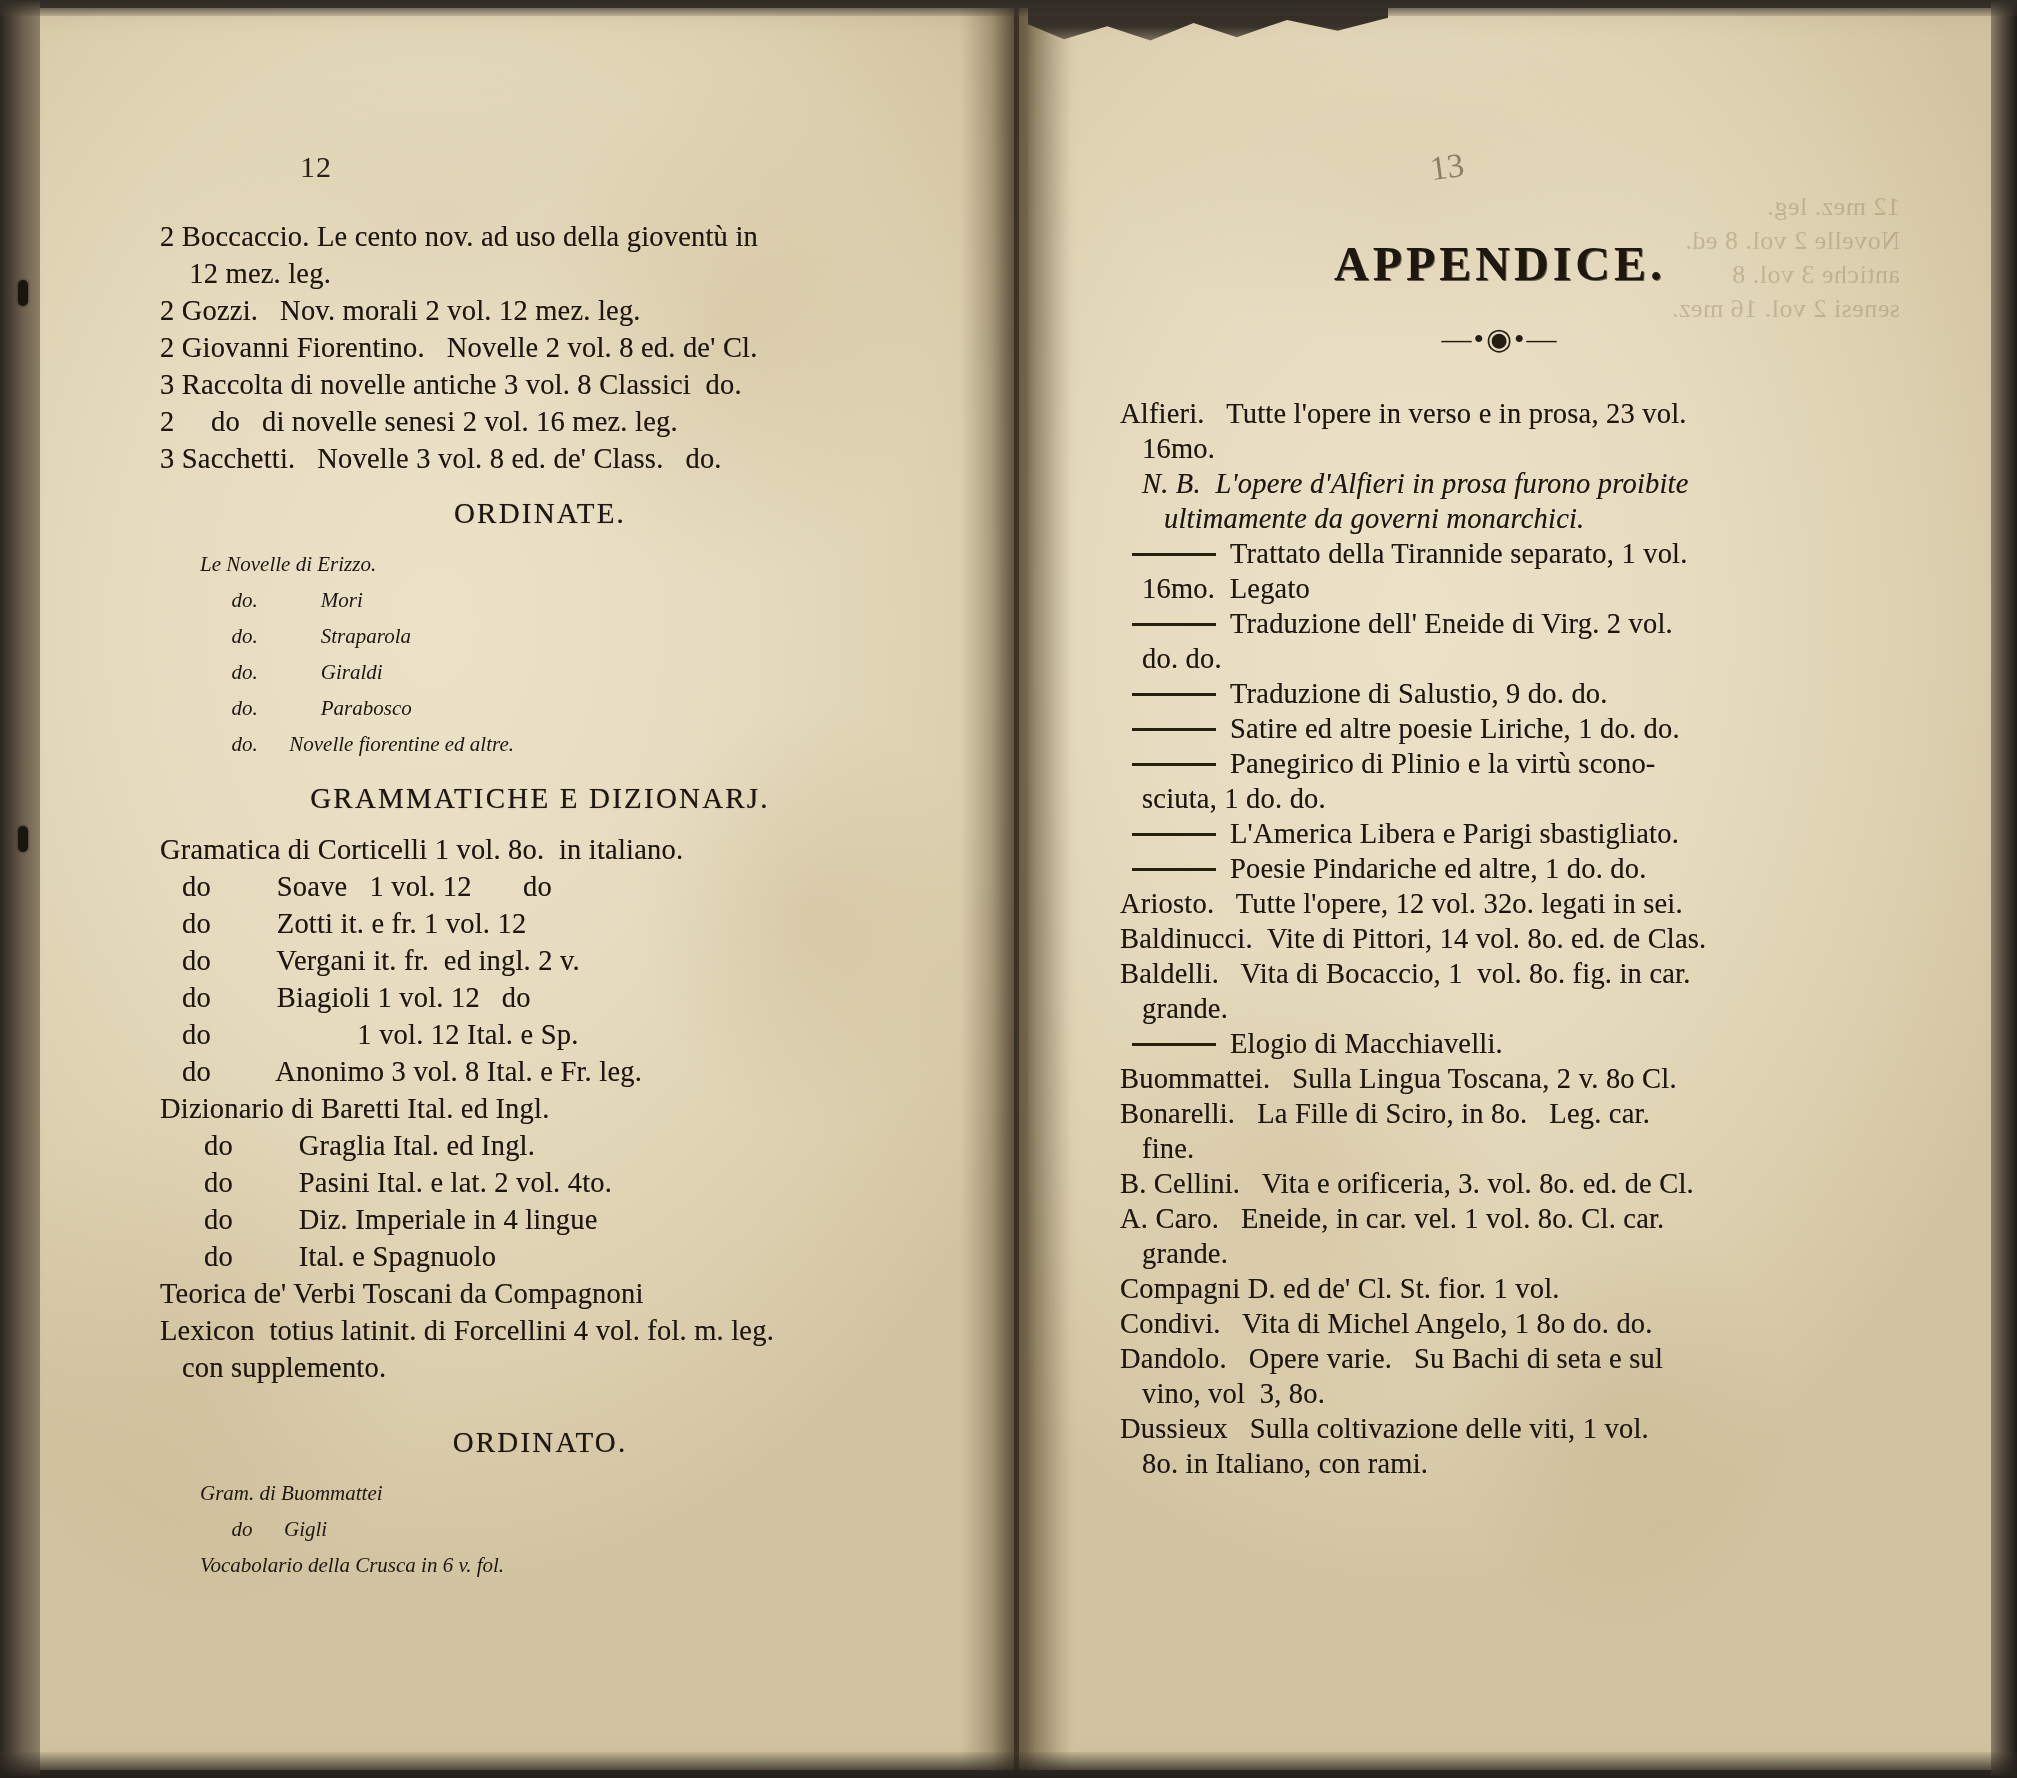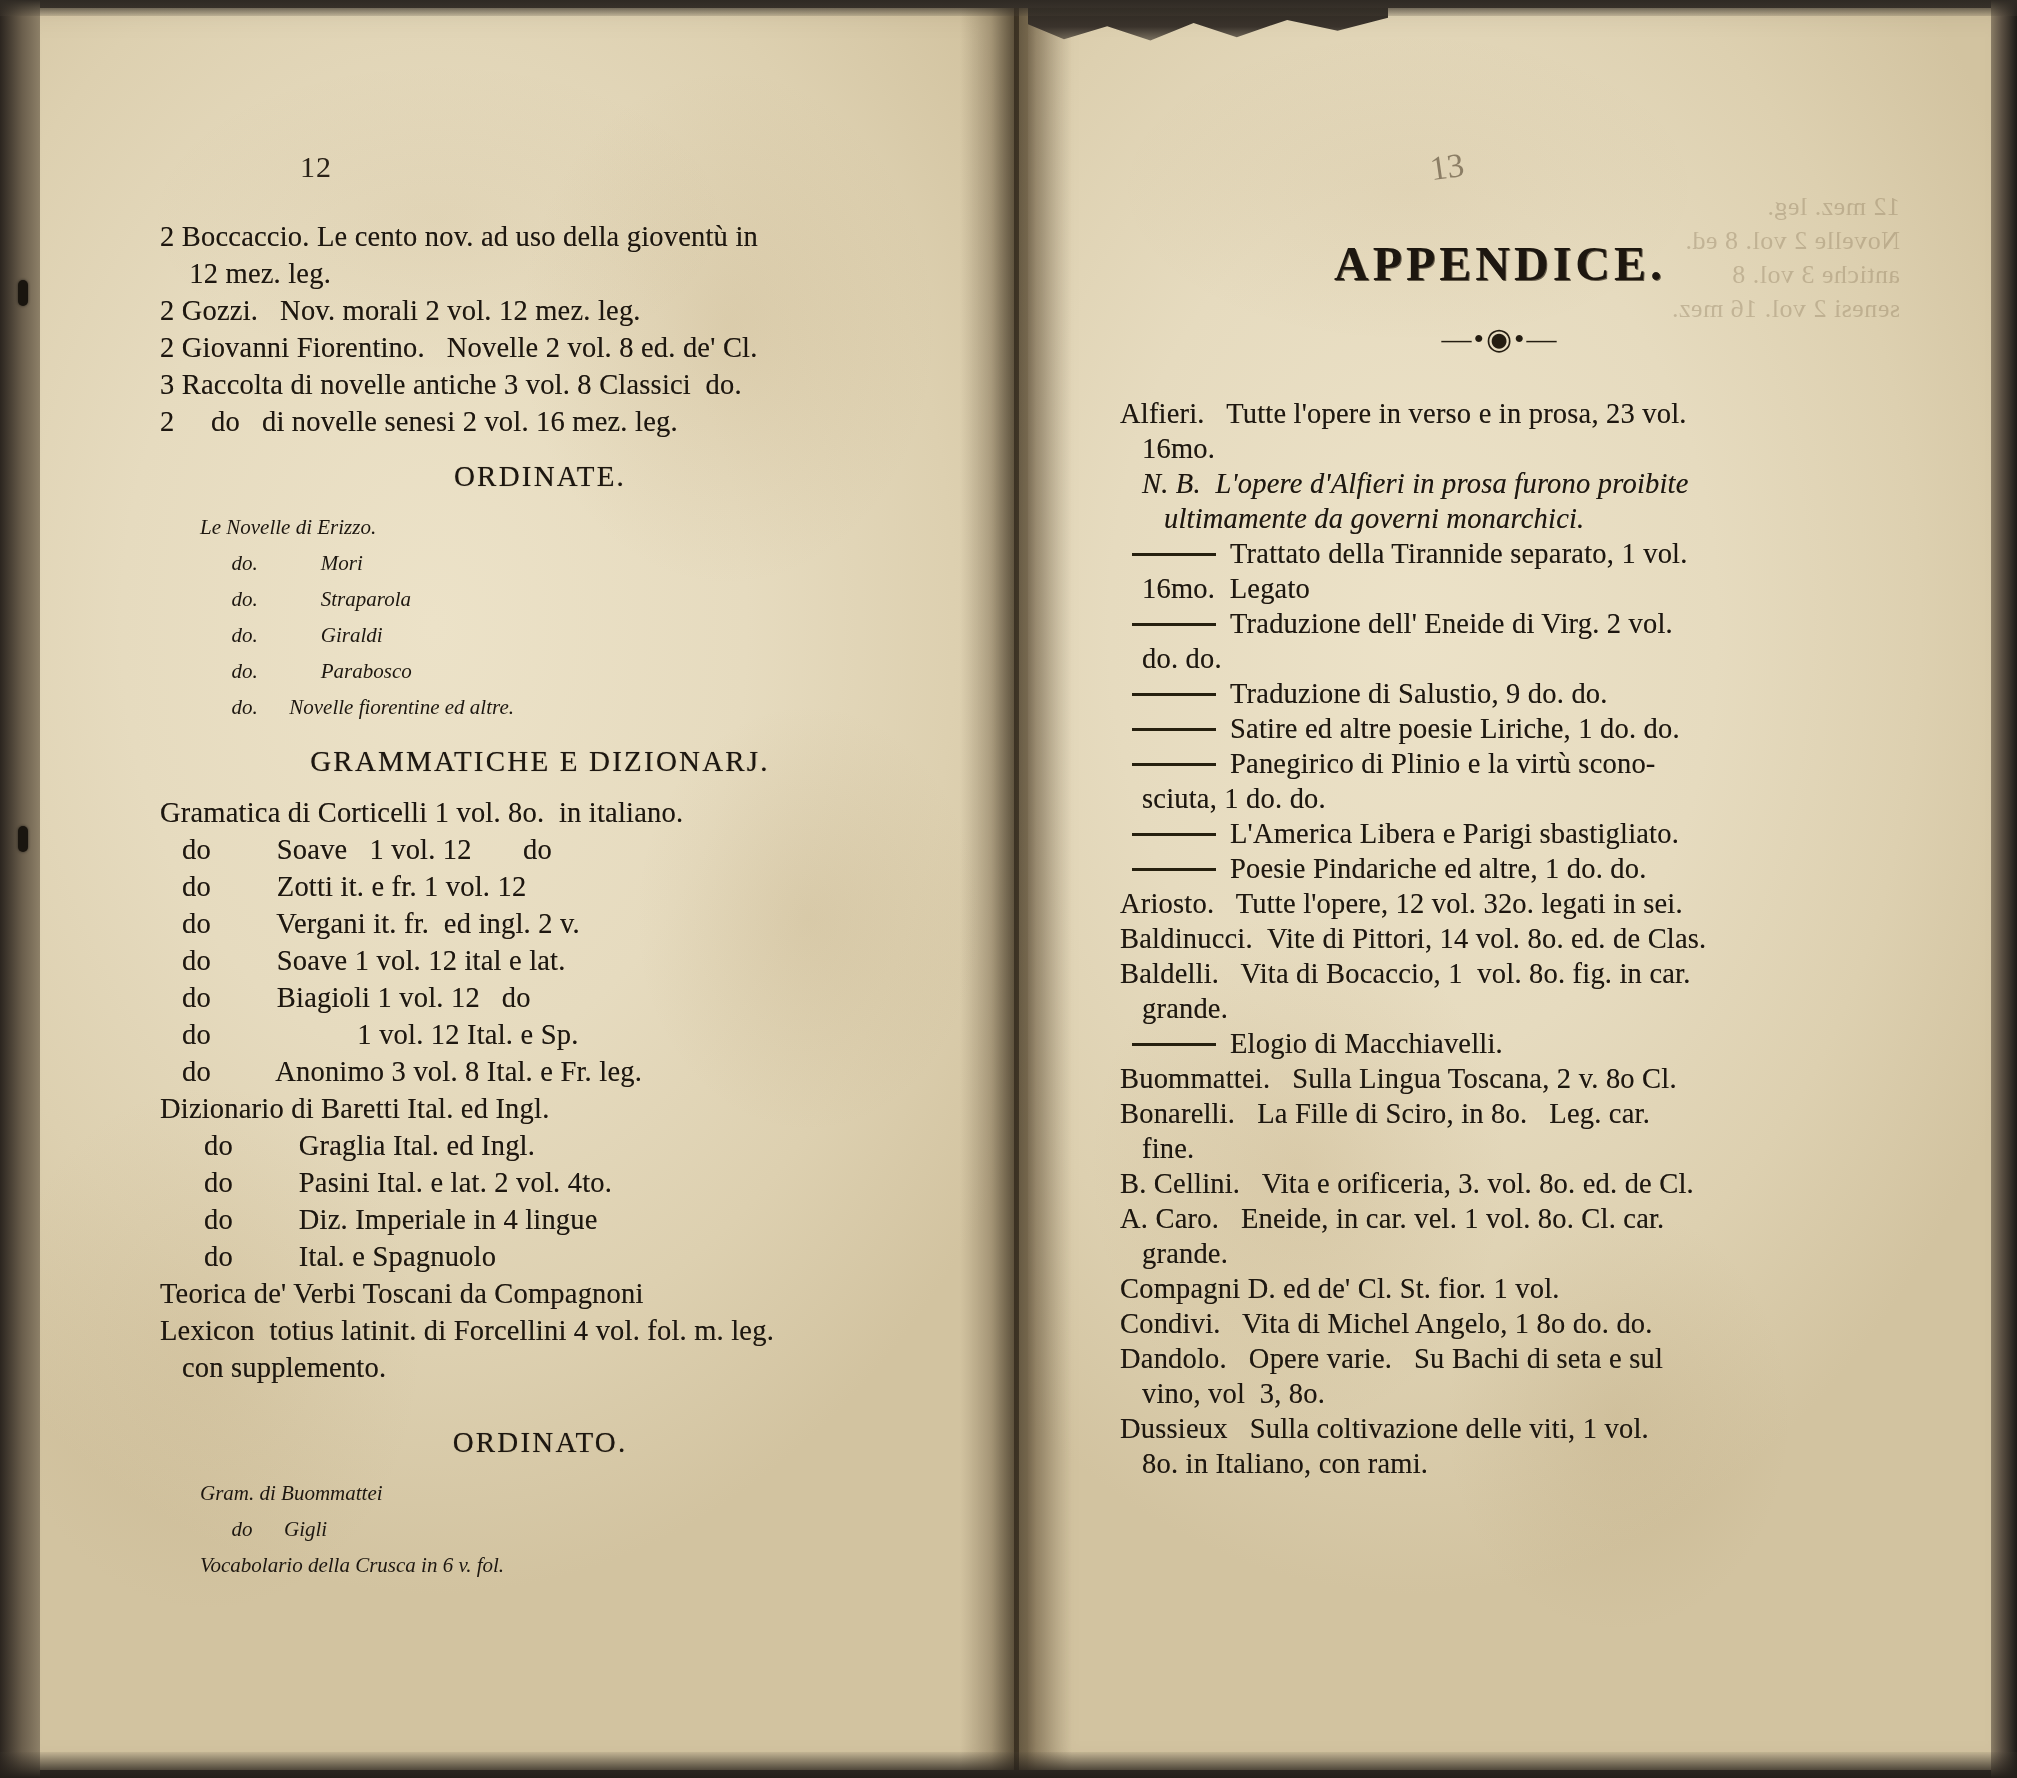--- a/index.html
+++ b/index.html
@@ -244,41 +244,41 @@
 
     <div class="folio">12</div>
 
     <div>
       <div class="line">2 Boccaccio. Le cento nov. ad uso della gioventù in</div>
       <div class="line">    12 mez. leg.</div>
       <div class="line">2 Gozzi.   Nov. morali 2 vol. 12 mez. leg.</div>
       <div class="line">2 Giovanni Fiorentino.   Novelle 2 vol. 8 ed. de' Cl.</div>
       <div class="line">3 Raccolta di novelle antiche 3 vol. 8 Classici  do.</div>
       <div class="line">2     do   di novelle senesi 2 vol. 16 mez. leg.</div>
+      <div class="line">3 Sacchetti.   Novelle 3 vol. 8 ed. de' Class.   do.</div>
     </div>
 
     <div class="heading">ORDINATE.</div>
 
     <div class="indent1">
       <div class="sub-ital">Le Novelle di Erizzo.</div>
       <div class="sub-ital">      do.            Mori</div>
       <div class="sub-ital">      do.            Straparola</div>
       <div class="sub-ital">      do.            Giraldi</div>
       <div class="sub-ital">      do.            Parabosco</div>
       <div class="sub-ital">      do.      Novelle fiorentine ed altre.</div>
     </div>
 
     <div class="heading">GRAMMATICHE E DIZIONARJ.</div>
 
     <div>
       <div class="line">Gramatica di Corticelli 1 vol. 8o.  in italiano.</div>
       <div class="line">   do         Soave   1 vol. 12       do</div>
       <div class="line">   do         Zotti it. e fr. 1 vol. 12</div>
       <div class="line">   do         Vergani it. fr.  ed ingl. 2 v.</div>
-      <div class="line">   do         Soave 1 vol. 12 ital e lat.</div>
       <div class="line">   do         Biagioli 1 vol. 12   do</div>
       <div class="line">   do                    1 vol. 12 Ital. e Sp.</div>
       <div class="line">   do         Anonimo 3 vol. 8 Ital. e Fr. leg.</div>
       <div class="line">Dizionario di Baretti Ital. ed Ingl.</div>
       <div class="line">      do         Graglia Ital. ed Ingl.</div>
       <div class="line">      do         Pasini Ital. e lat. 2 vol. 4to.</div>
       <div class="line">      do         Diz. Imperiale in 4 lingue</div>
       <div class="line">      do         Ital. e Spagnuolo</div>
       <div class="line">Teorica de' Verbi Toscani da Compagnoni</div>
       <div class="line">Lexicon  totius latinit. di Forcellini 4 vol. fol. m. leg.</div>

